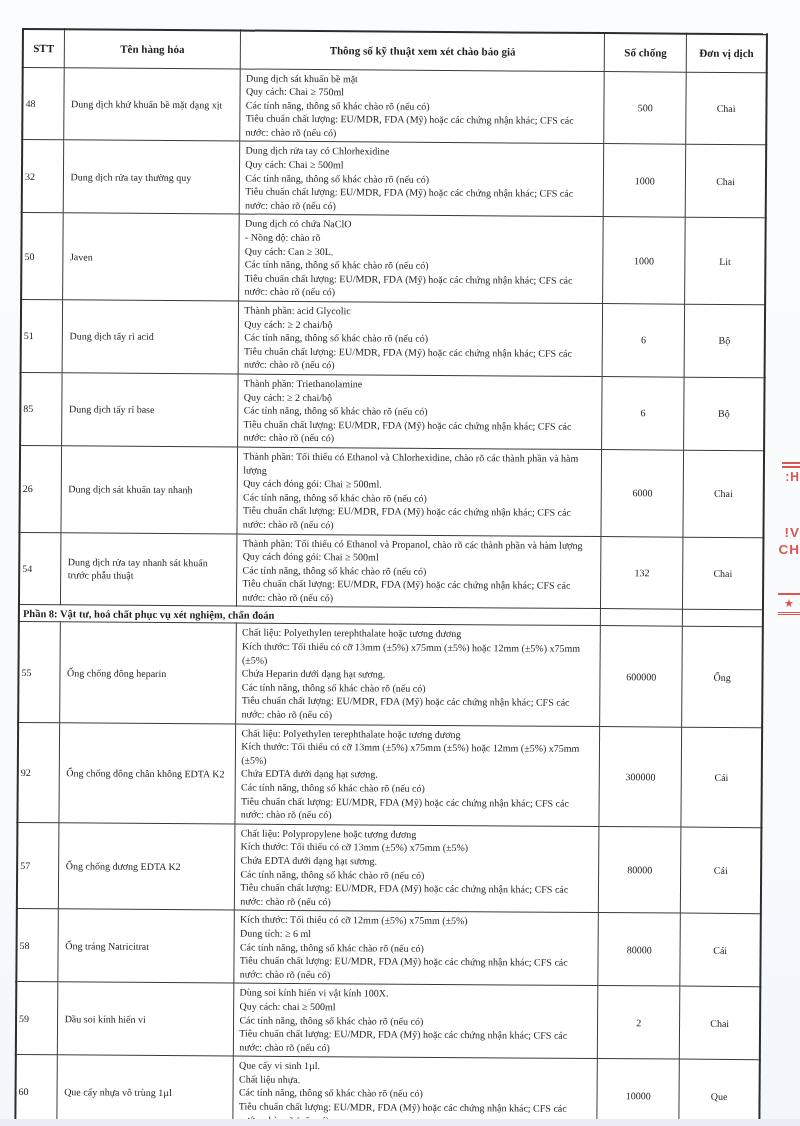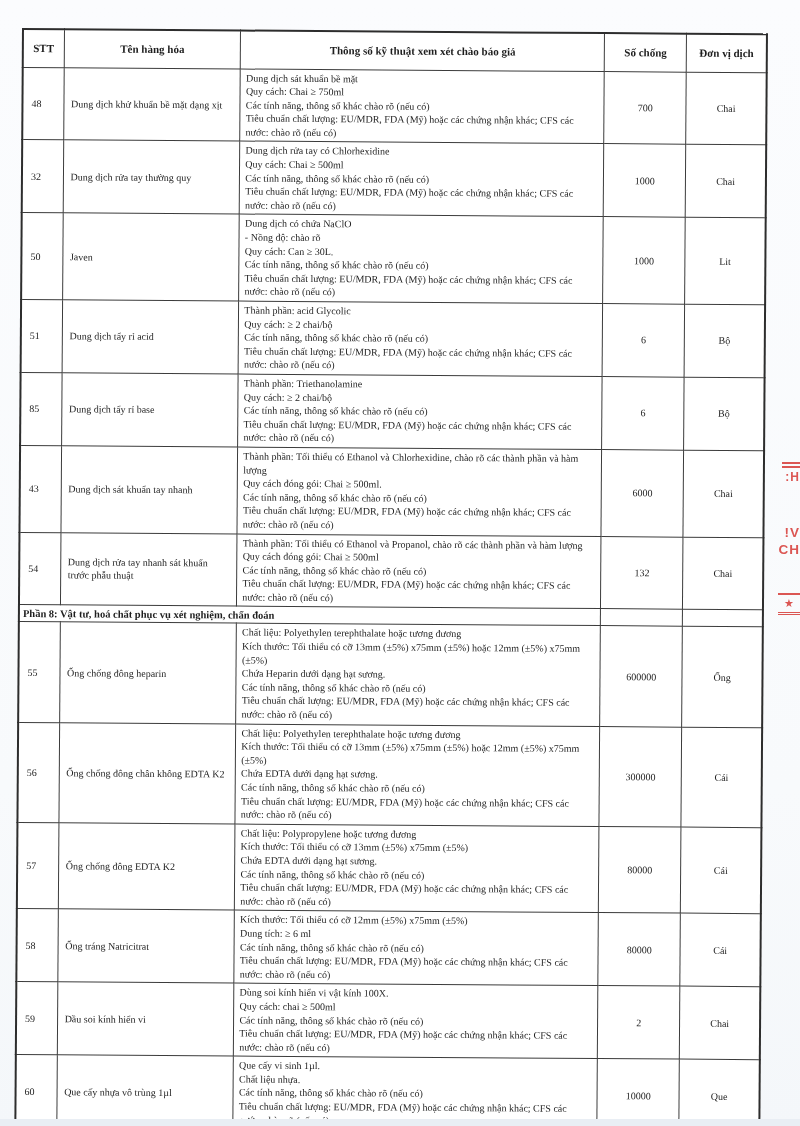--- a/index.html
+++ b/index.html
@@ -29,21 +29,21 @@
   thead th {
     font-weight: bold; font-size: 11px; text-align: center;
     height: 38px; padding: 3px 5px; vertical-align: middle;
   }
   .c-stt  { width: 40px; }
   .c-name { width: 172px; }
   .c-spec { width: 354px; }
   .c-qty  { width: 80px; }
   .c-unit { width: 78px; }
   tbody td { font-size: 10px; }
-  td.c-stt  { padding: 2px 8px; vertical-align: middle; text-align: left; }
+  td.c-stt  { padding: 2px 2px; vertical-align: middle; text-align: left; }
   td.c-name { padding: 2px 7px; vertical-align: middle; line-height: 13px; }
   td.c-spec {
     padding: 2px 5px; vertical-align: top;
     white-space: pre-line; line-height: 13.6px;
   }
   td.c-qty, td.c-unit { text-align: center; vertical-align: middle; }
   tr.section-row td {
     font-weight: bold; font-size: 10.5px; padding: 2px 3px; height: 17px;
     vertical-align: middle;
   }
@@ -81,21 +81,21 @@
       </tr>
     </thead>
     <tbody id="table-body">
         <tr class="item-row">
     <td class="c-stt">48</td>
     <td class="c-name">Dung dịch khử khuẩn bề mặt dạng xịt</td>
     <td class="c-spec">Dung dịch sát khuẩn bề mặt
 Quy cách: Chai ≥ 750ml
 Các tính năng, thông số khác chào rõ (nếu có)
 Tiêu chuẩn chất lượng: EU/MDR, FDA (Mỹ) hoặc các chứng nhận khác; CFS các nước: chào rõ (nếu có)</td>
-    <td class="c-qty">700</td>
+    <td class="c-qty">500</td>
     <td class="c-unit">Chai</td>
   </tr>
         <tr class="item-row">
     <td class="c-stt">32</td>
     <td class="c-name">Dung dịch rửa tay thường quy</td>
     <td class="c-spec">Dung dịch rửa tay có Chlorhexidine
 Quy cách: Chai ≥ 500ml
 Các tính năng, thông số khác chào rõ (nếu có)
 Tiêu chuẩn chất lượng: EU/MDR, FDA (Mỹ) hoặc các chứng nhận khác; CFS các nước: chào rõ (nếu có)</td>
     <td class="c-qty">1000</td>
@@ -126,21 +126,21 @@
     <td class="c-stt">85</td>
     <td class="c-name">Dung dịch tẩy rỉ base</td>
     <td class="c-spec">Thành phần: Triethanolamine
 Quy cách: ≥ 2 chai/bộ
 Các tính năng, thông số khác chào rõ (nếu có)
 Tiêu chuẩn chất lượng: EU/MDR, FDA (Mỹ) hoặc các chứng nhận khác; CFS các nước: chào rõ (nếu có)</td>
     <td class="c-qty">6</td>
     <td class="c-unit">Bộ</td>
   </tr>
         <tr class="item-row">
-    <td class="c-stt">43</td>
+    <td class="c-stt">26</td>
     <td class="c-name">Dung dịch sát khuẩn tay nhanh</td>
     <td class="c-spec">Thành phần: Tối thiểu có Ethanol và Chlorhexidine, chào rõ các thành phần và hàm lượng
 Quy cách đóng gói: Chai ≥ 500ml.
 Các tính năng, thông số khác chào rõ (nếu có)
 Tiêu chuẩn chất lượng: EU/MDR, FDA (Mỹ) hoặc các chứng nhận khác; CFS các nước: chào rõ (nếu có)</td>
     <td class="c-qty">6000</td>
     <td class="c-unit">Chai</td>
   </tr>
         <tr class="item-row">
     <td class="c-stt">54</td>
@@ -162,33 +162,33 @@
     <td class="c-name">Ống chống đông heparin</td>
     <td class="c-spec">Chất liệu: Polyethylen terephthalate hoặc tương đương
 Kích thước: Tối thiểu có cỡ 13mm (±5%) x75mm (±5%) hoặc 12mm (±5%) x75mm (±5%)
 Chứa Heparin dưới dạng hạt sương.
 Các tính năng, thông số khác chào rõ (nếu có)
 Tiêu chuẩn chất lượng: EU/MDR, FDA (Mỹ) hoặc các chứng nhận khác; CFS các nước: chào rõ (nếu có)</td>
     <td class="c-qty">600000</td>
     <td class="c-unit">Ống</td>
   </tr>
         <tr class="item-row">
-    <td class="c-stt">56</td>
+    <td class="c-stt">92</td>
     <td class="c-name">Ống chống đông chân không EDTA K2</td>
     <td class="c-spec">Chất liệu: Polyethylen terephthalate hoặc tương đương
 Kích thước: Tối thiểu có cỡ 13mm (±5%) x75mm (±5%) hoặc 12mm (±5%) x75mm (±5%)
 Chứa EDTA dưới dạng hạt sương.
 Các tính năng, thông số khác chào rõ (nếu có)
 Tiêu chuẩn chất lượng: EU/MDR, FDA (Mỹ) hoặc các chứng nhận khác; CFS các nước: chào rõ (nếu có)</td>
     <td class="c-qty">300000</td>
     <td class="c-unit">Cái</td>
   </tr>
         <tr class="item-row">
     <td class="c-stt">57</td>
-    <td class="c-name">Ống chống đông EDTA K2</td>
+    <td class="c-name">Ống chống đương EDTA K2</td>
     <td class="c-spec">Chất liệu: Polypropylene hoặc tương đương
 Kích thước: Tối thiểu có cỡ 13mm (±5%) x75mm (±5%)
 Chứa EDTA dưới dạng hạt sương.
 Các tính năng, thông số khác chào rõ (nếu có)
 Tiêu chuẩn chất lượng: EU/MDR, FDA (Mỹ) hoặc các chứng nhận khác; CFS các nước: chào rõ (nếu có)</td>
     <td class="c-qty">80000</td>
     <td class="c-unit">Cái</td>
   </tr>
         <tr class="item-row">
     <td class="c-stt">58</td>

